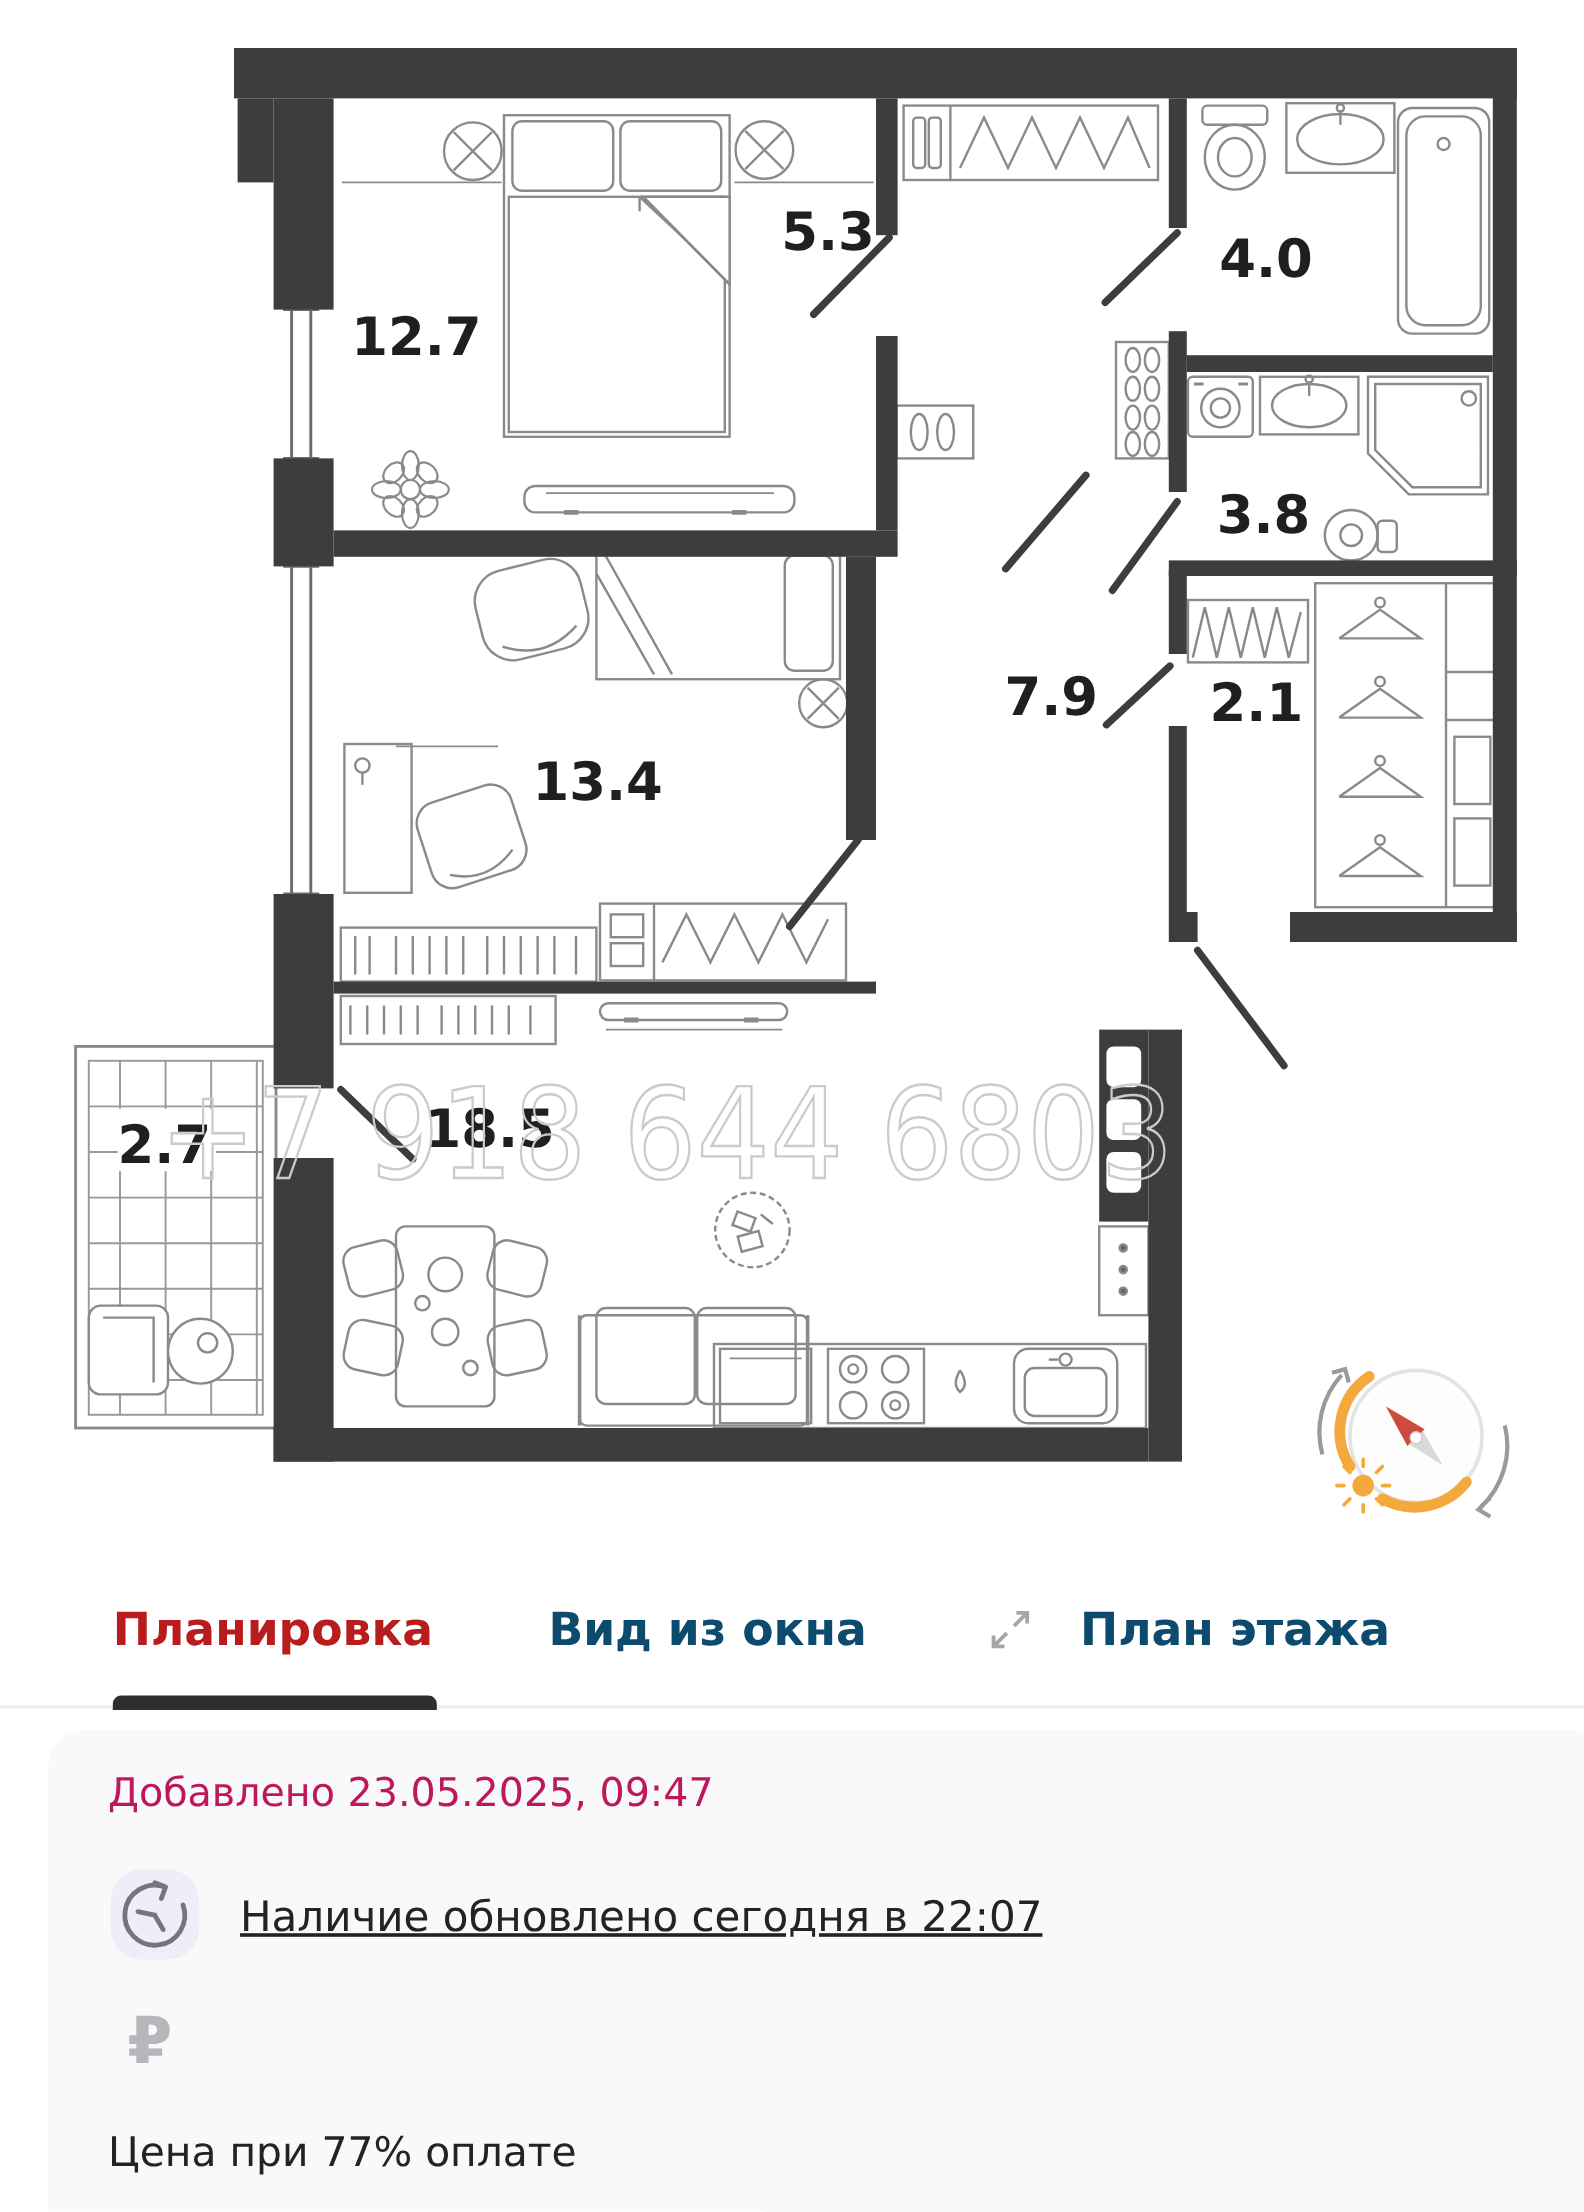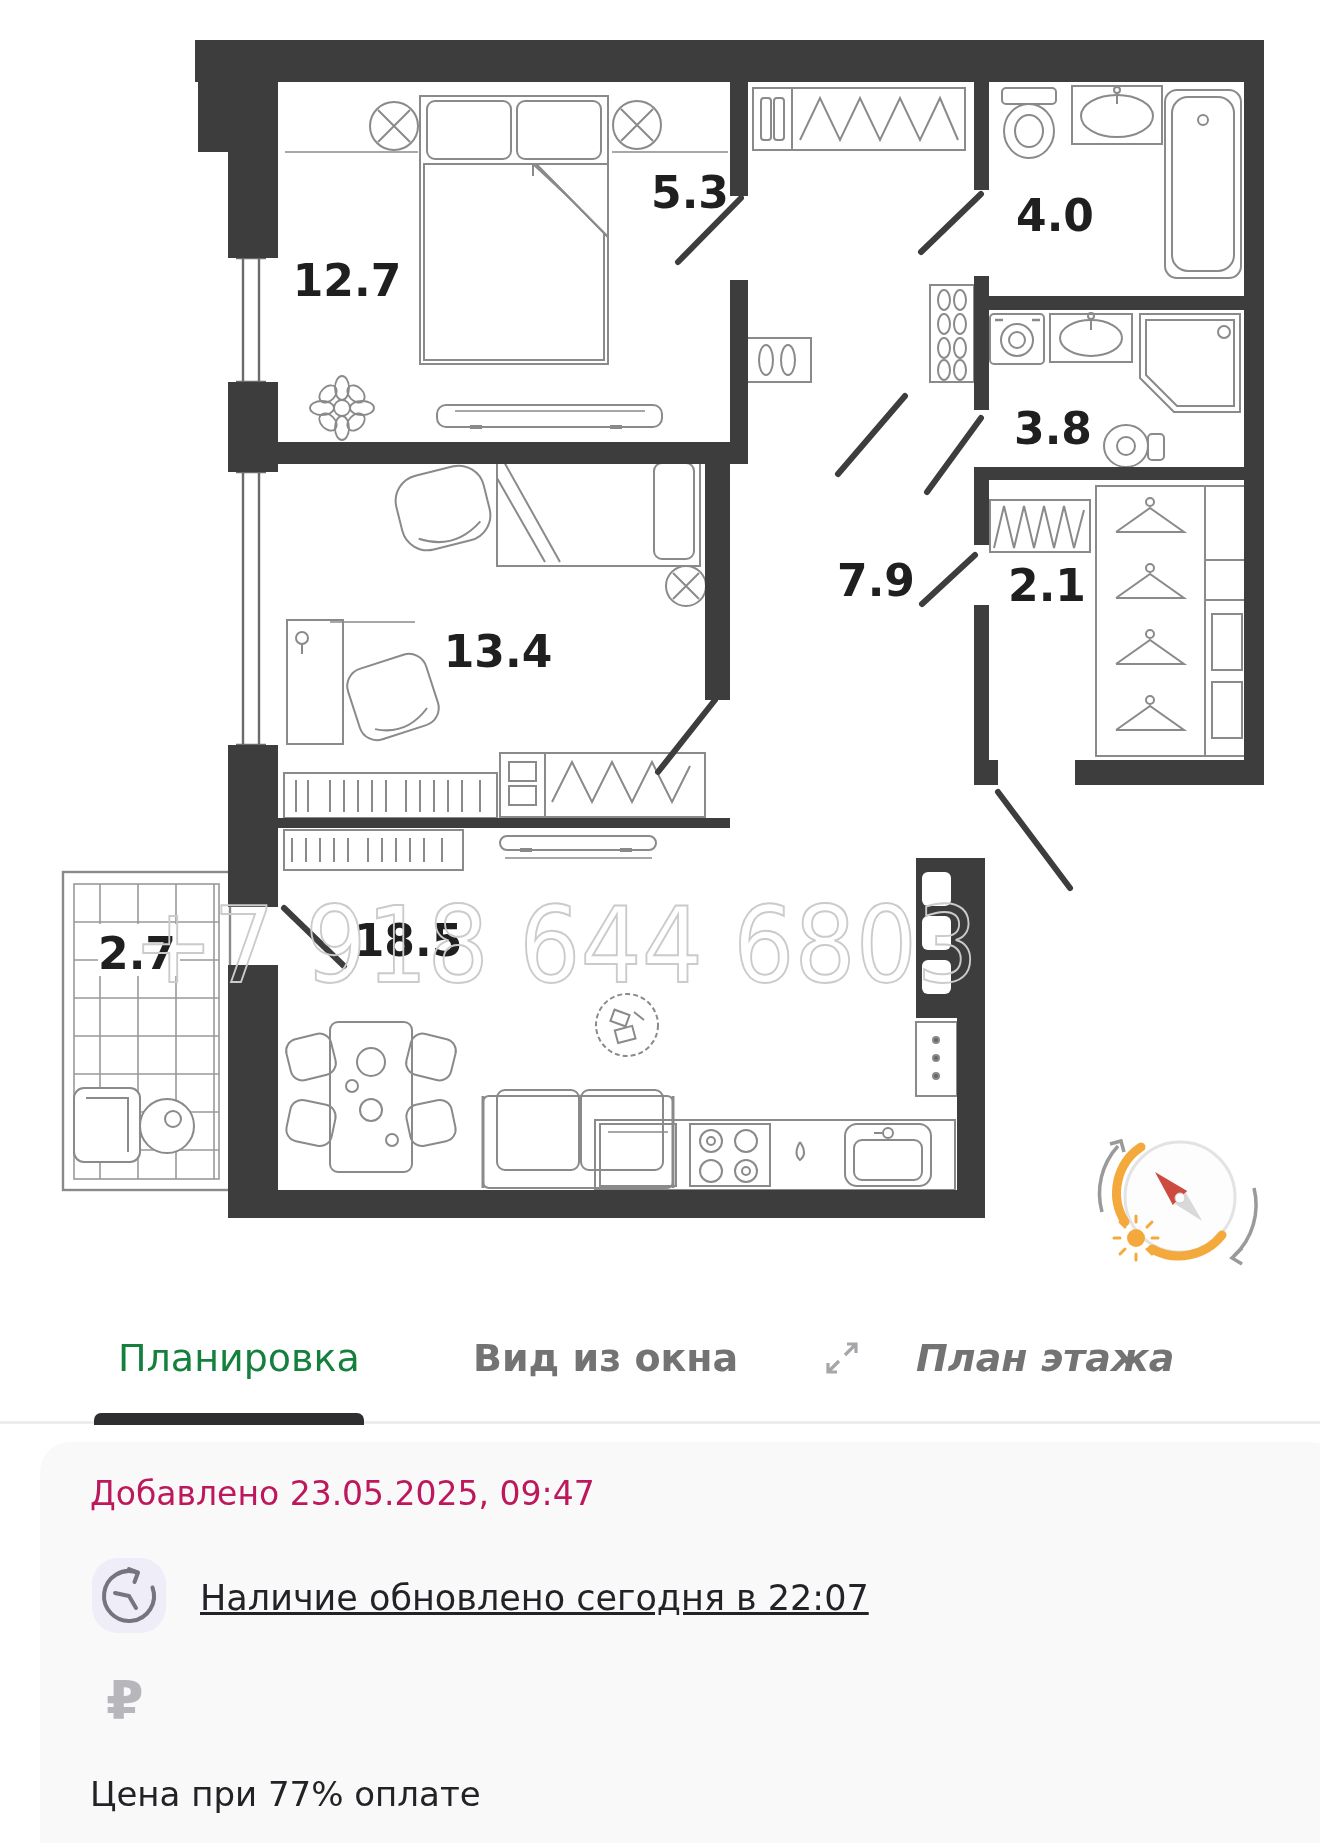--- a/index.html
+++ b/index.html
@@ -1,22 +1,22 @@
 <!DOCTYPE html>
 <html><head>
 <meta charset="utf-8">
 <style>
   html,body{margin:0;padding:0;background:#fff;}
   .screen{position:relative;width:1320px;height:1843px;background:#ffffff;overflow:hidden;
           font-family:"DejaVu Sans","Liberation Sans",sans-serif;}
   .plan-wrap{position:absolute;left:0;top:0;width:1320px;height:1300px;}
   
   .tab{position:absolute;top:1336px;font-size:38px;line-height:44px;white-space:nowrap;cursor:pointer;}
-  .tab.active{color:#15803d;font-weight:400;margin-left:24px;}
-  .tab.inactive{color:#737373;font-weight:600;margin-left:16px;}
+  .tab.active{color:#b91c1c;font-weight:700;}
+  .tab.inactive{color:#0c4a6e;font-weight:600;}
   .tab-icon{position:absolute;left:822px;top:1338px;width:40px;height:40px;}
   .tab-divider{position:absolute;left:0;top:1421px;width:1320px;height:3px;background:#ededee;}
   .tab-underline{position:absolute;left:94px;top:1413px;width:270px;height:12px;background:#2e2e30;
                  border-radius:7px 7px 0 0;}
   
   .card{position:absolute;left:40px;top:1442px;width:1300px;height:401px;background:#f9f9fa;
         border-radius:30px 30px 0 0;}
   .added{position:absolute;left:50px;top:32px;font-size:33px;color:#be185d;font-weight:400;}
   .clock-badge{position:absolute;left:52px;top:116px;width:74px;height:75px;border-radius:26px;background:#eeedf8;}
   .avail{position:absolute;left:160px;top:136px;font-size:35px;color:#232327;font-weight:500;text-decoration:underline;}
@@ -345,21 +345,21 @@
   <div class="tab active" style="left:94px;">Планировка</div>
   <div class="tab inactive" style="left:457px;">Вид из окна</div>
   <div class="tab-icon">
     <svg width="40" height="40" viewBox="0 0 40 40">
       <g stroke="#a6a6aa" stroke-width="3.2" fill="none">
         <path d="M23 17 L34 6 M25 6 H34 V15"></path>
         <path d="M17 23 L6 34 M15 34 H6 V25"></path>
       </g>
     </svg>
   </div>
-  <div class="tab inactive" style="left:900px;font-style:italic;">План этажа</div>
+  <div class="tab inactive" style="left:900px;">План этажа</div>
 
   <div class="card">
     <div class="added">Добавлено 23.05.2025, 09:47</div>
     <div class="clock-badge">
       <svg width="74" height="75" viewBox="0 0 74 75">
         <g transform="translate(37,38)" stroke="#75757f" stroke-width="4" fill="none" stroke-linecap="round" stroke-linejoin="round">
           <path d="M8.55 -23.5 A25 25 0 1 0 23.5 -8.55"></path>
           <path d="M0 -27 L9 -23.5 L5.5 -14"></path>
           <path d="M0 0 L-14 -3 M0 0 L7 12"></path>
         </g>

